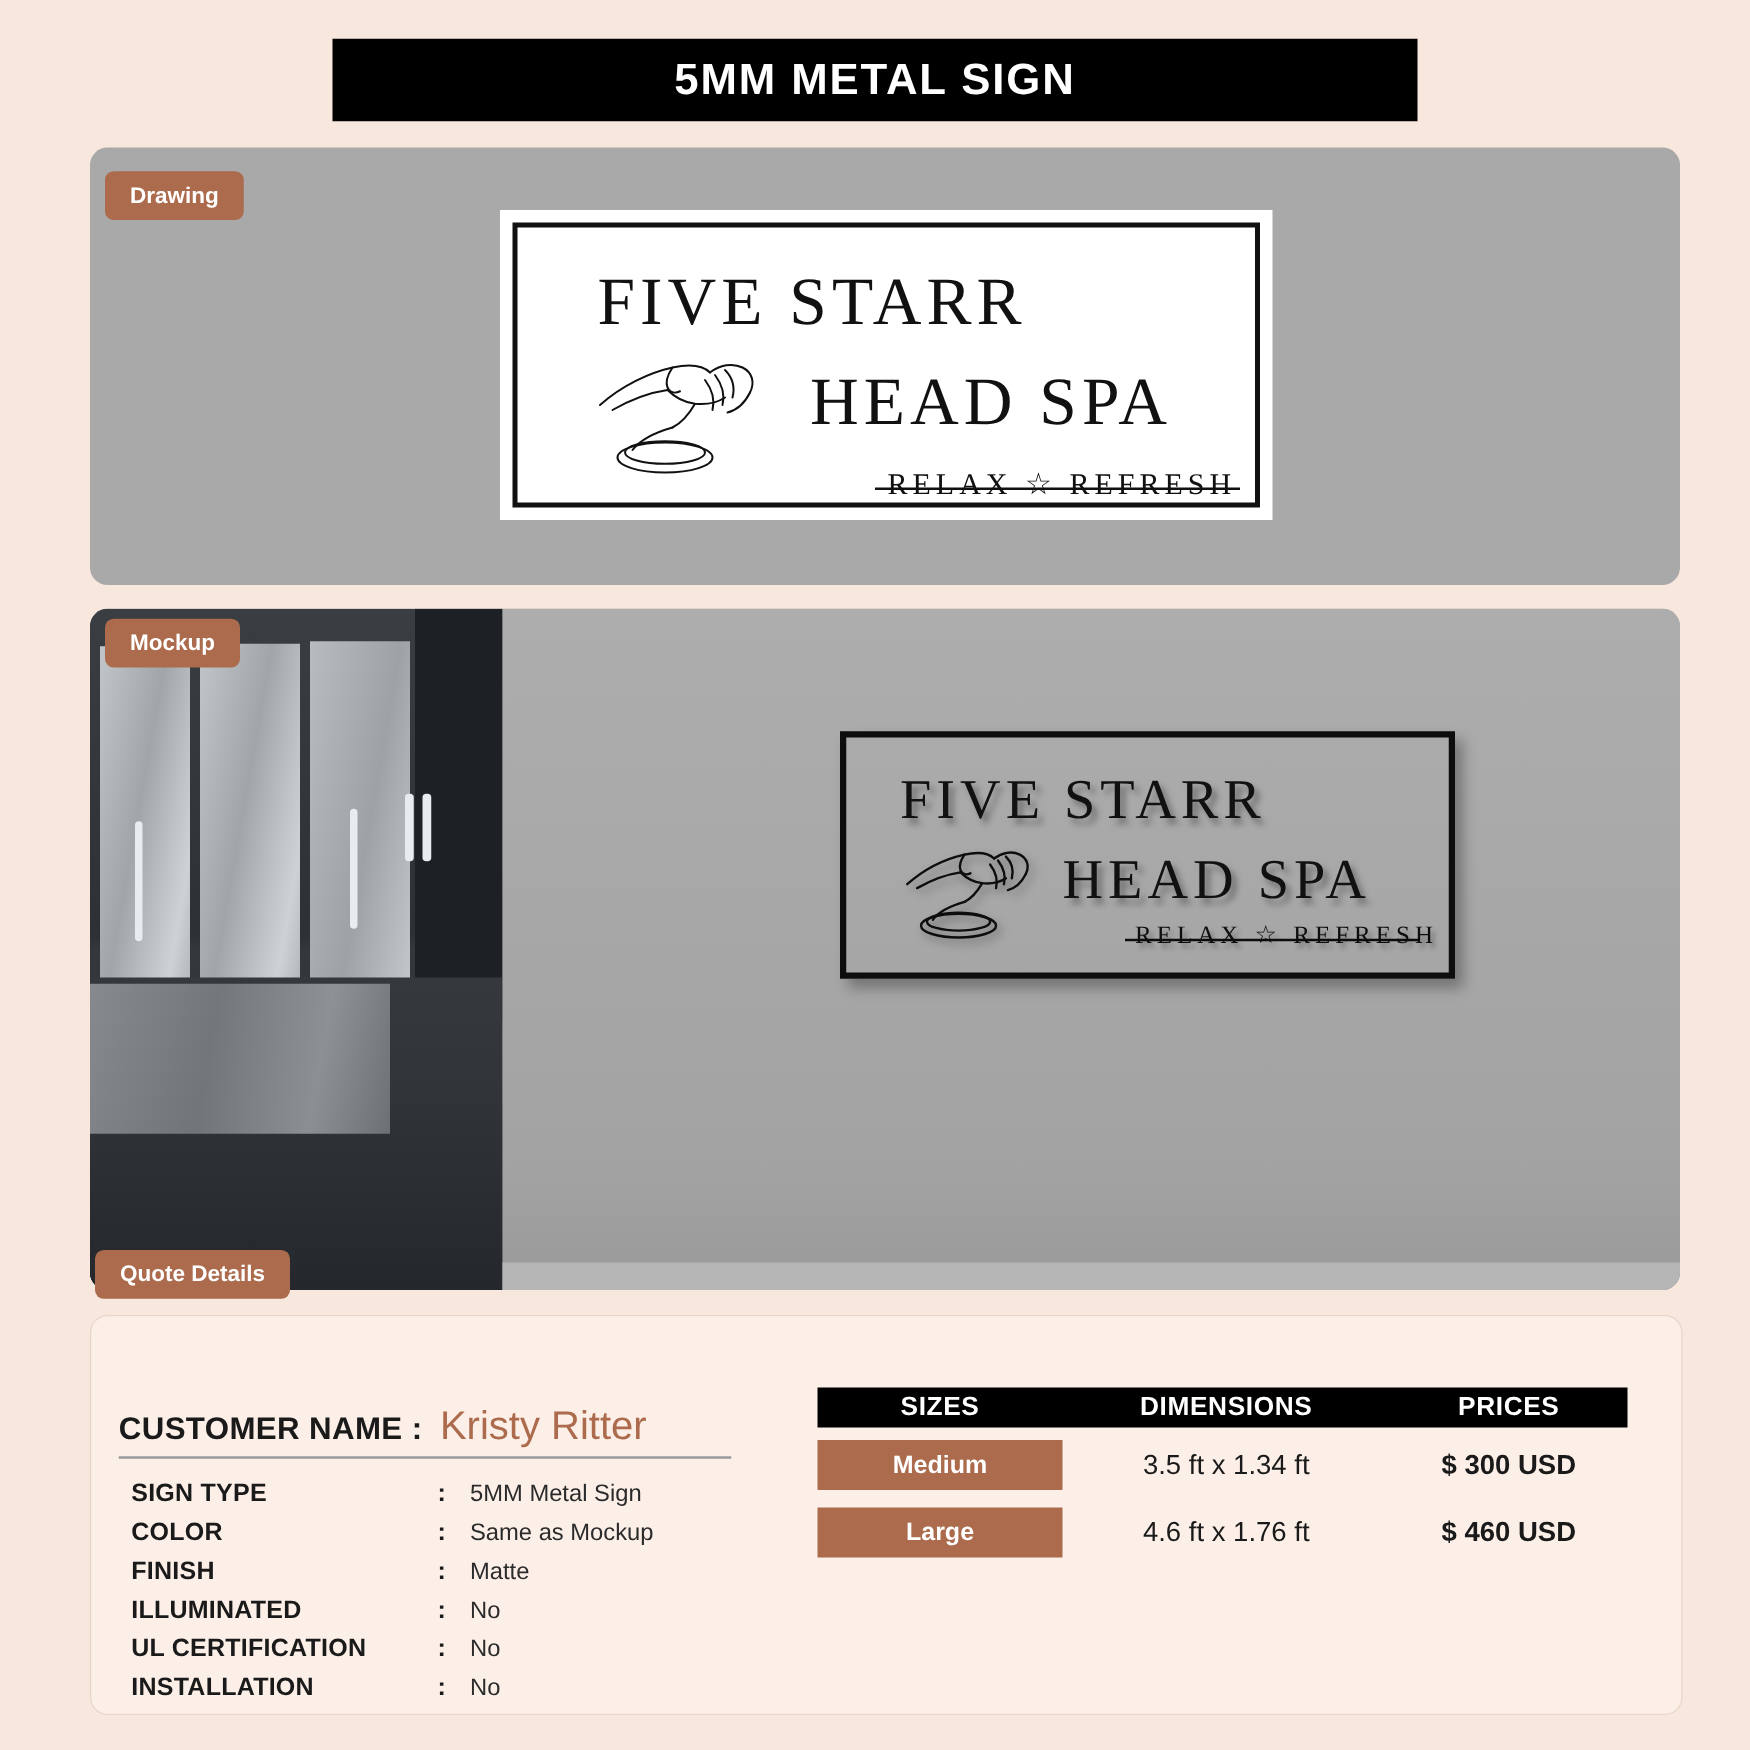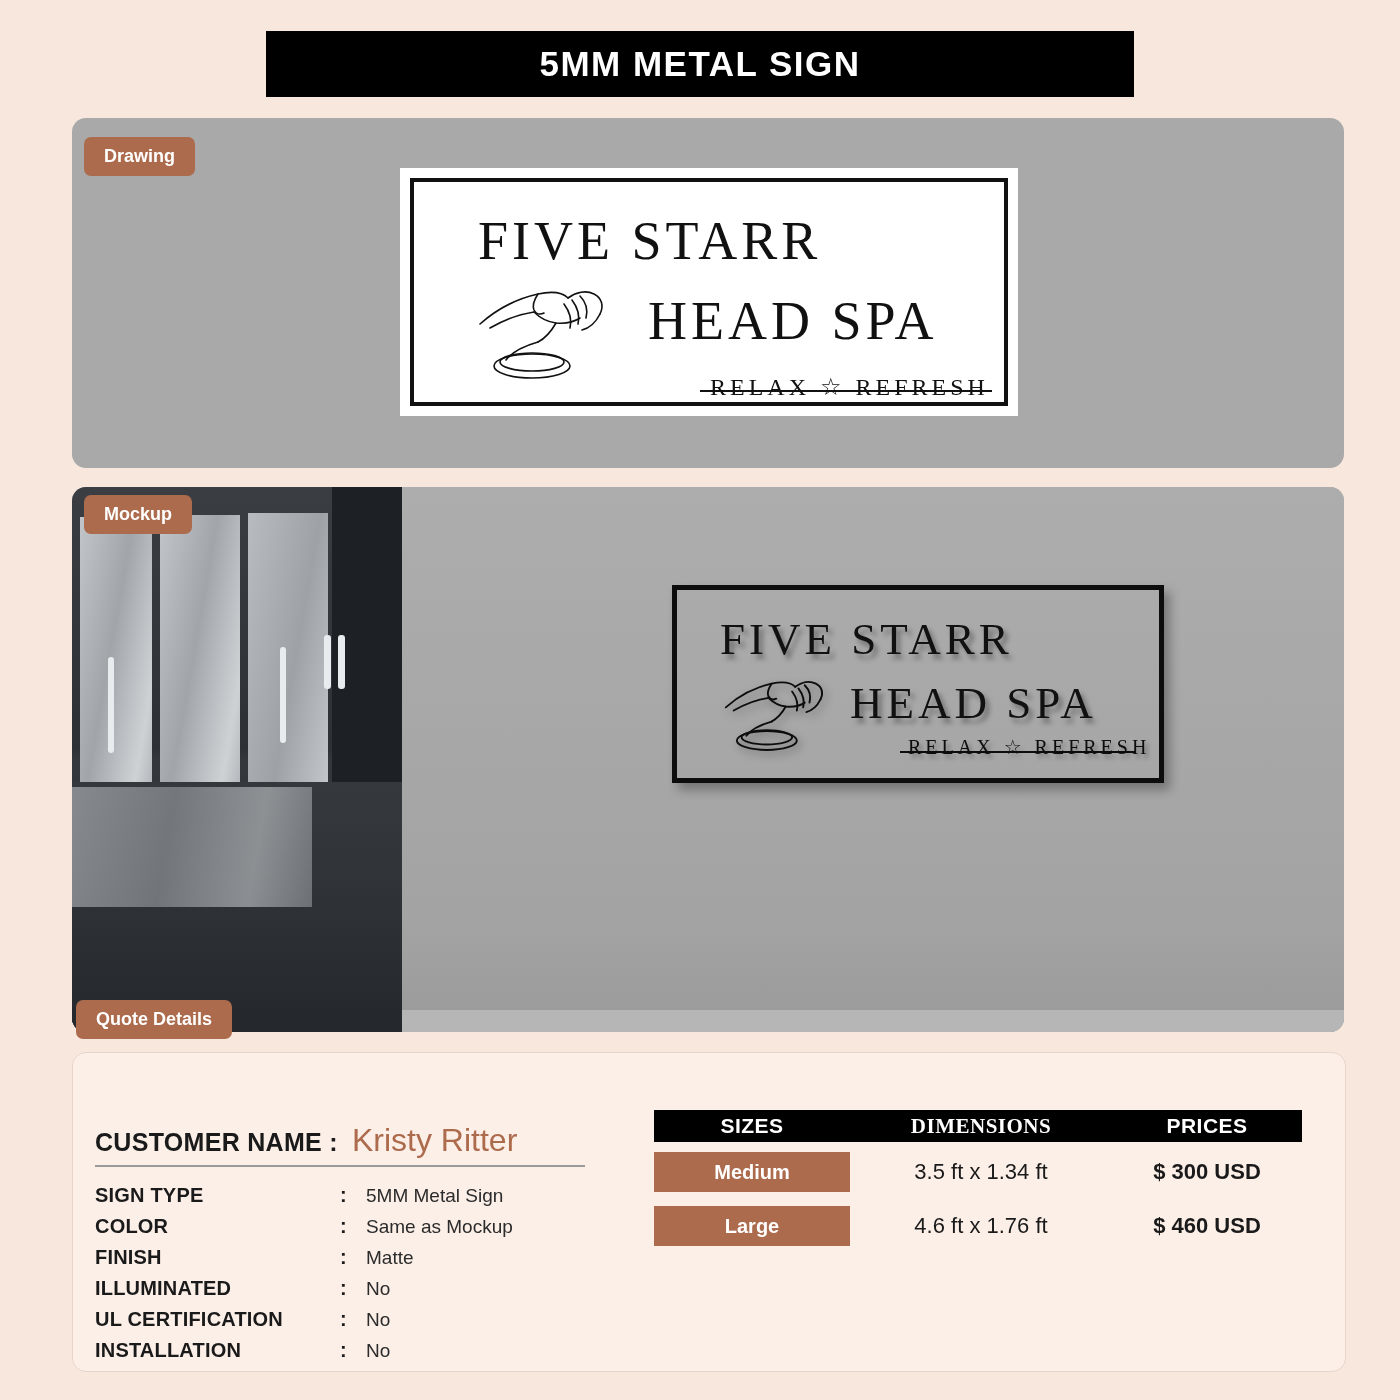--- a/index.html
+++ b/index.html
@@ -246,21 +246,21 @@
   }
   .cust-value {
     font-size: 32px;
     color: #ac6b4c;
     margin-left: 14px;
     white-space: nowrap;
   }
 
   .spec-list {
     position: absolute;
-    left: 95px;
+    left: 105px;
     top: 1184px;
     width: 500px;
   }
   .spec-row {
     display: flex;
     align-items: baseline;
     margin-bottom: 8px;
   }
   .spec-key {
     width: 245px;
@@ -294,21 +294,21 @@
     align-items: center;
   }
   .pt-head div {
     color: #ffffff;
     font-size: 21px;
     font-weight: bold;
     text-align: center;
     letter-spacing: 0.5px;
   }
   .col-size { width: 196px; }
-  .col-dim  { width: 262px; font-family: Liberation Serif, serif; }
+  .col-dim  { width: 262px; }
   .col-price{ width: 190px; }
 
   .pt-row {
     display: flex;
     align-items: center;
     height: 49px;
     margin-top: 5px;
   }
   .pt-size {
     width: 196px;

